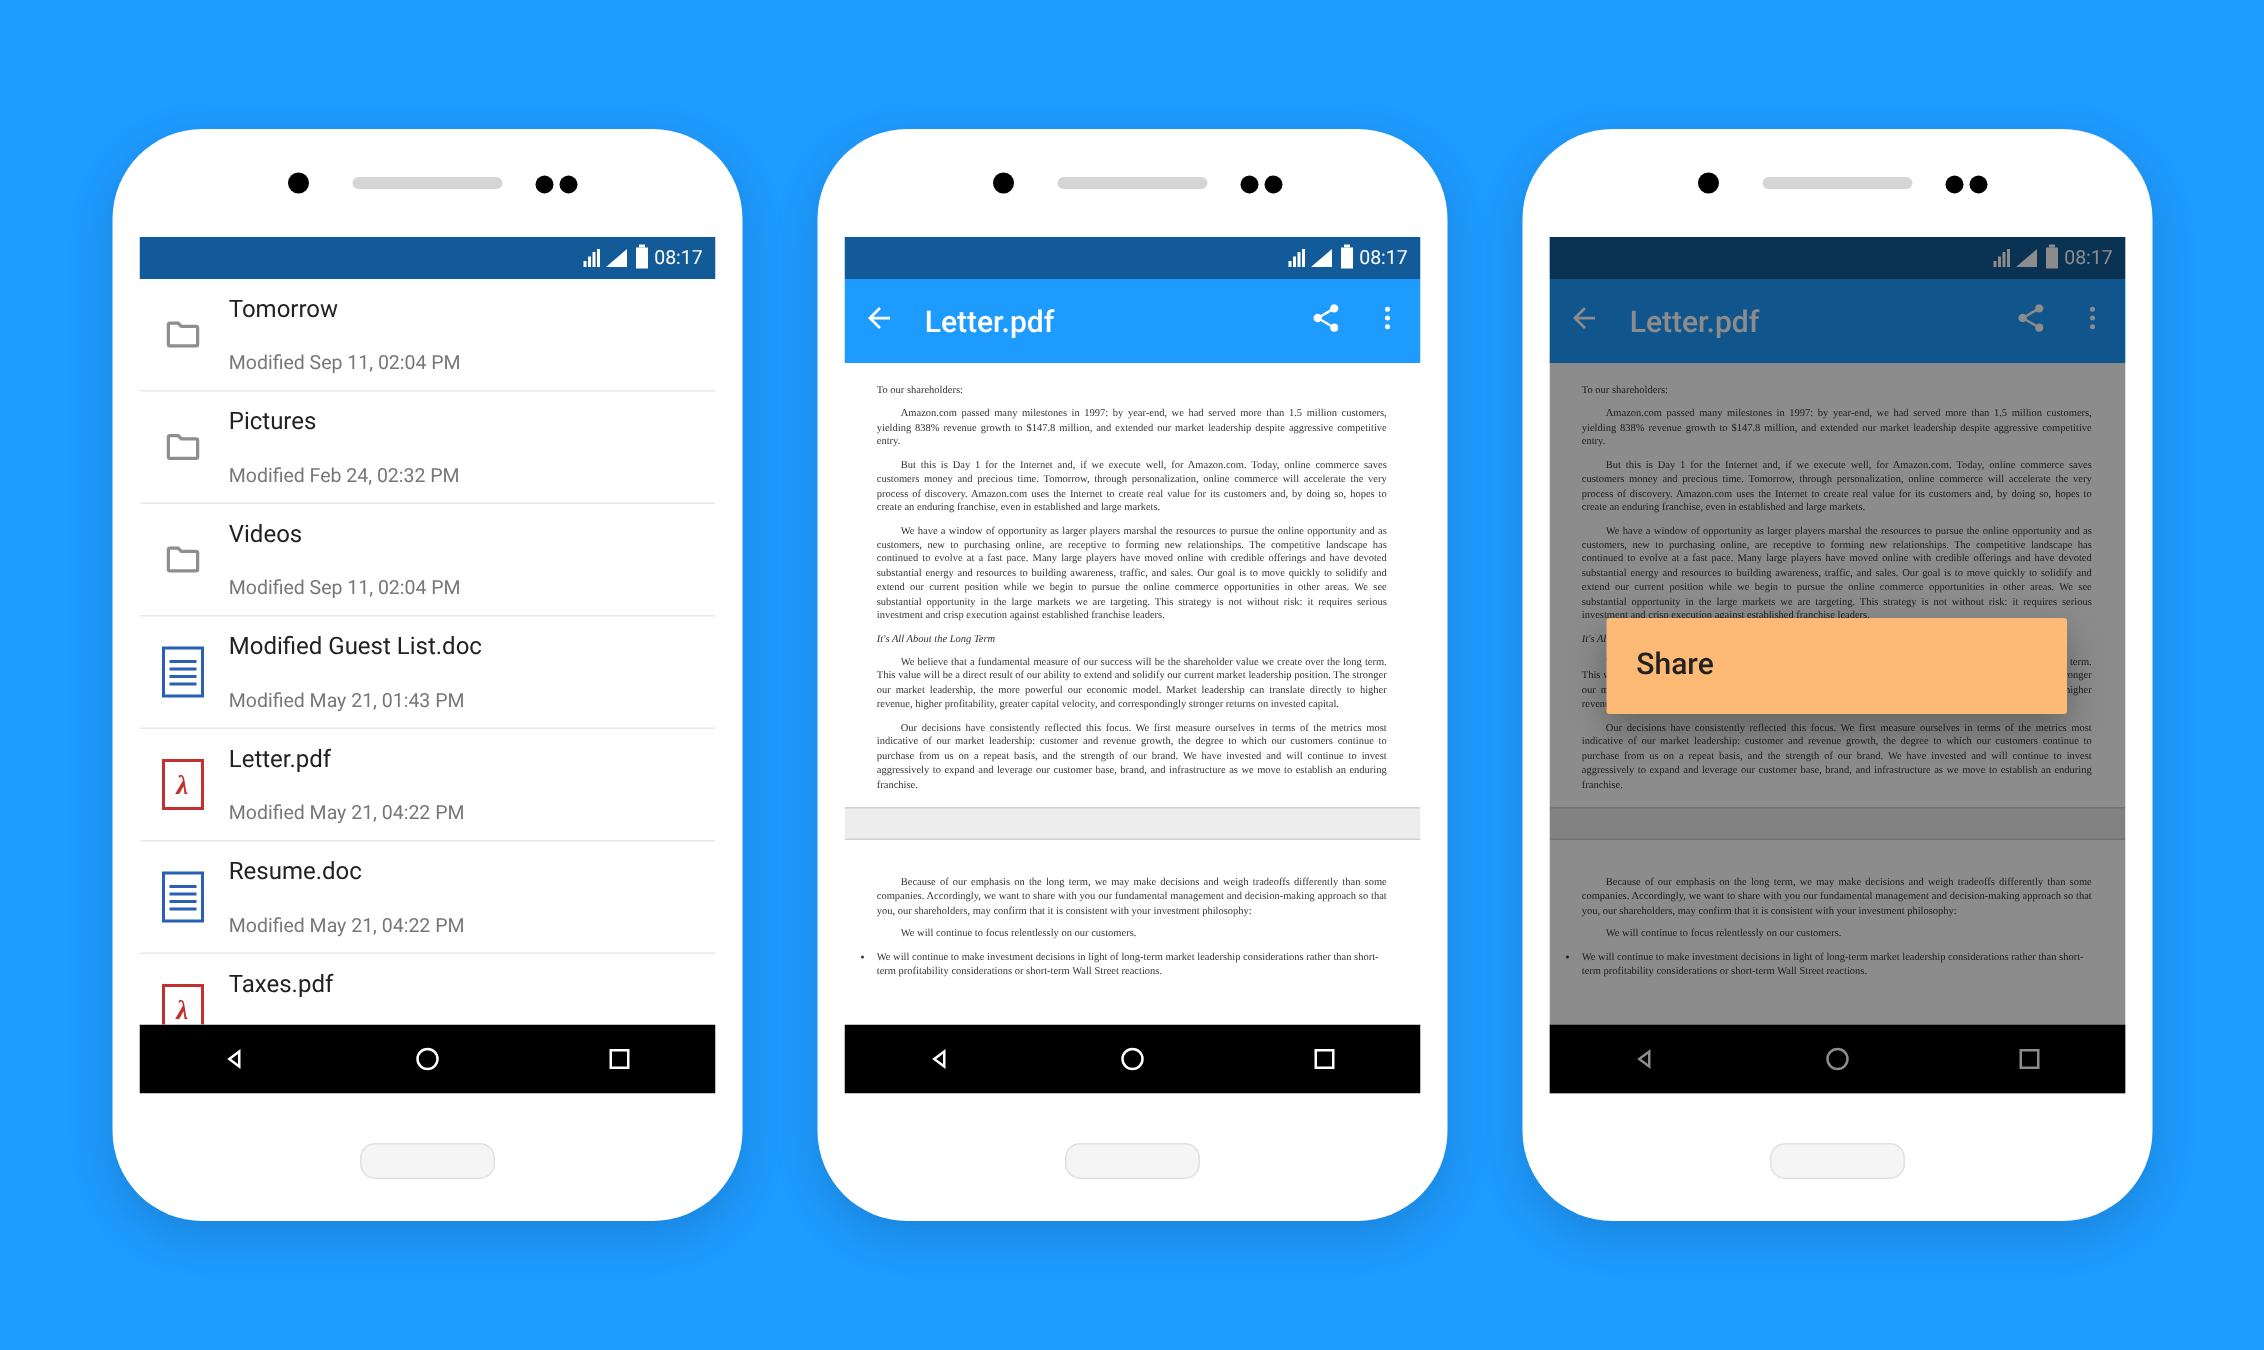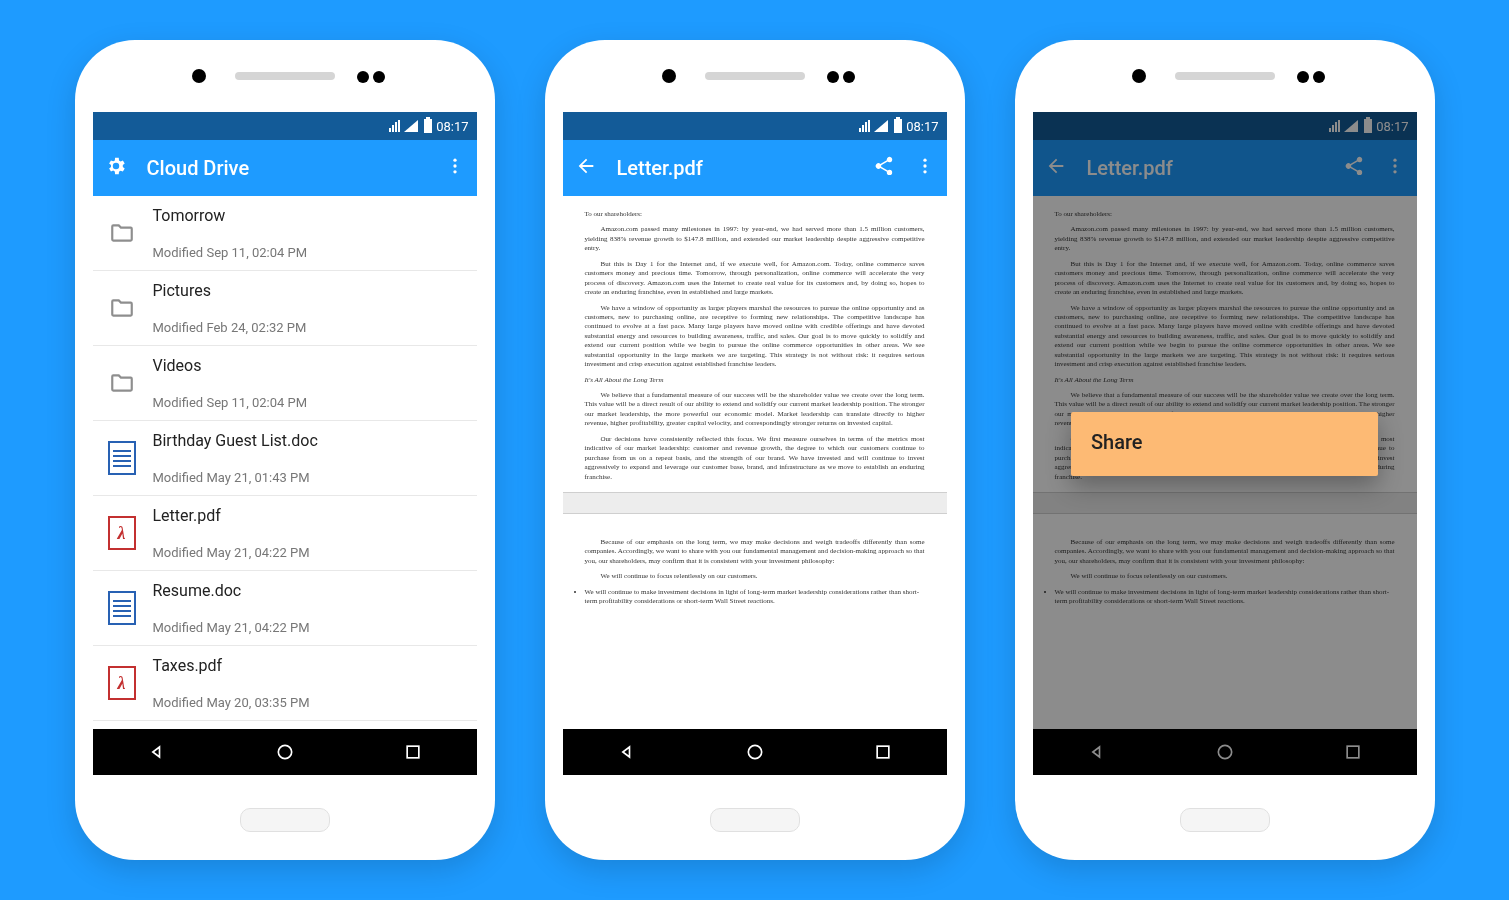--- a/index.html
+++ b/index.html
@@ -8,21 +8,21 @@
     font-family: Roboto, "Helvetica Neue", Arial, sans-serif;
     width: 1509px;
     height: 900px;
     display: flex;
     justify-content: center;
     align-items: center;
     gap: 50px;
   }
   .phone {
     width: 420px;
-    height: 820px;
+    height: 728px;
     background: #fff;
     border-radius: 60px;
     position: relative;
     box-shadow: 0 10px 30px rgba(0,0,0,0.15);
     overflow: hidden;
   }
   .speaker {
     position: absolute;
     top: 32px;
     left: 50%;
@@ -144,35 +144,20 @@
       <span class="cell-bars">
           <span></span>
           <span></span>
           <span></span>
           <span></span>
         </span>
       <span class="tri"></span>
       <span class="batt"></span>
       <span>08:17</span>
     </div>
-    <div class="appbar">
-      <span>
-        <svg width="22" height="22" viewBox="0 0 24 24">
-            <path d="M19.4 13a7.5 7.5 0 000-2l2.1-1.6-2-3.4-2.5 1a7.4 7.4 0 00-1.7-1L15 3h-4l-.3 2.9a7.4 7.4 0 00-1.7 1l-2.5-1-2 3.4L6.6 11a7.5 7.5 0 000 2l-2.1 1.6 2 3.4 2.5-1a7.4 7.4 0 001.7 1L11 21h4l.3-2.9a7.4 7.4 0 001.7-1l2.5 1 2-3.4zM12 15.5A3.5 3.5 0 1115.5 12 3.5 3.5 0 0112 15.5z"></path>
-          </svg>
-      </span>
-      <span class="title">Cloud Drive</span>
-      <span>
-        <svg width="20" height="20" viewBox="0 0 24 24">
-            <circle cx="12" cy="5" r="2"></circle>
-            <circle cx="12" cy="12" r="2"></circle>
-            <circle cx="12" cy="19" r="2"></circle>
-          </svg>
-      </span>
-    </div>
     <div class="content">
       <div class="list" id="file-list">
           <div class="row">
             <span class="ic folder-ic">
               <svg width="30" height="26" viewBox="0 0 24 24">
                 <path d="M3 6a1 1 0 011-1h5l2 2h9a1 1 0 011 1v10a1 1 0 01-1 1H4a1 1 0 01-1-1z"></path>
               </svg>
             </span>
             <div class="txt">
               <div class="name">Tomorrow</div>
@@ -204,21 +189,21 @@
           <div class="row">
             <span class="ic">
               <span class="doc-ic">
                 <span></span>
                 <span></span>
                 <span></span>
                 <span></span>
               </span>
             </span>
             <div class="txt">
-              <div class="name">Birthday Guest List.doc</div>
+              <div class="name">Modified Guest List.doc</div>
               <div class="mod">Modified May 21, 01:43 PM</div>
             </div>
           </div>
           <div class="row">
             <span class="ic">
               <span class="pdf-ic">λ</span>
             </span>
             <div class="txt">
               <div class="name">Letter.pdf</div>
               <div class="mod">Modified May 21, 04:22 PM</div>

